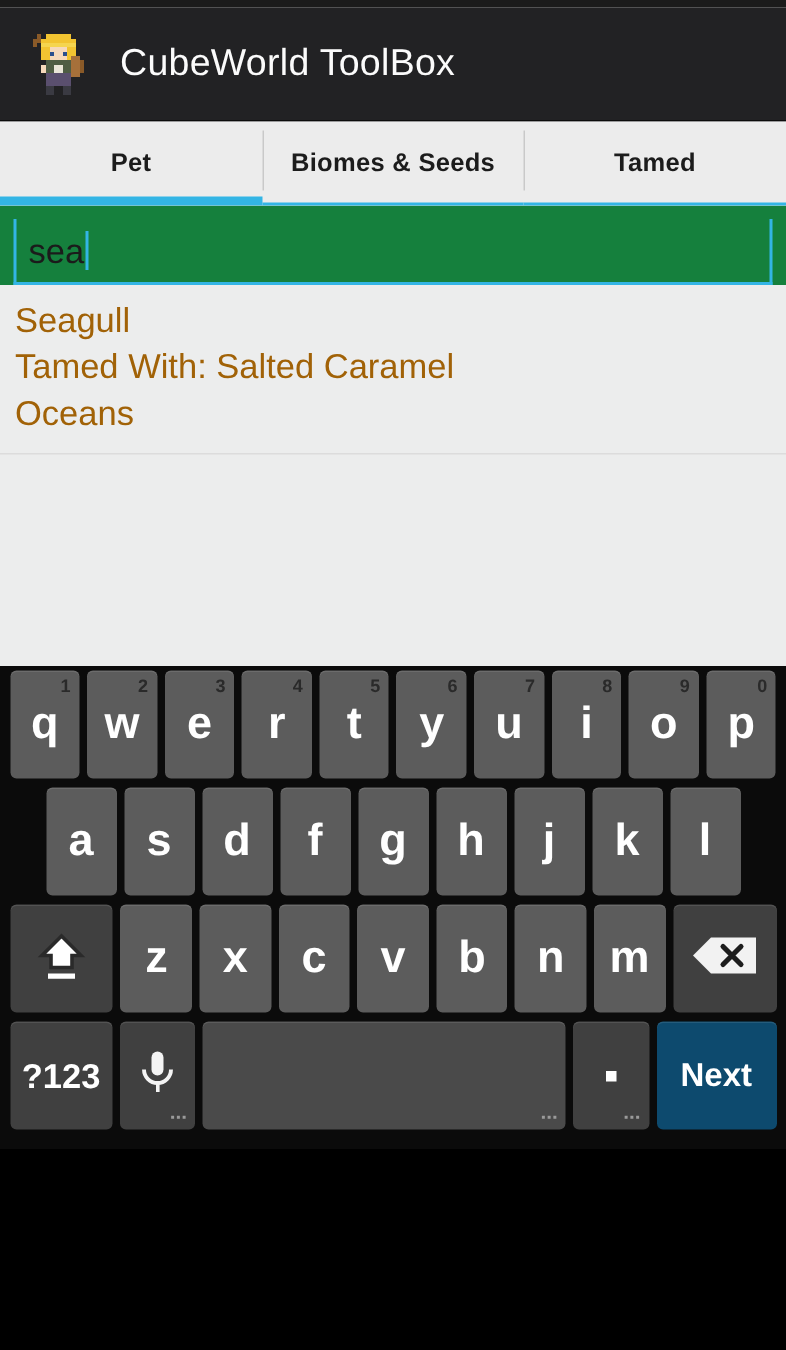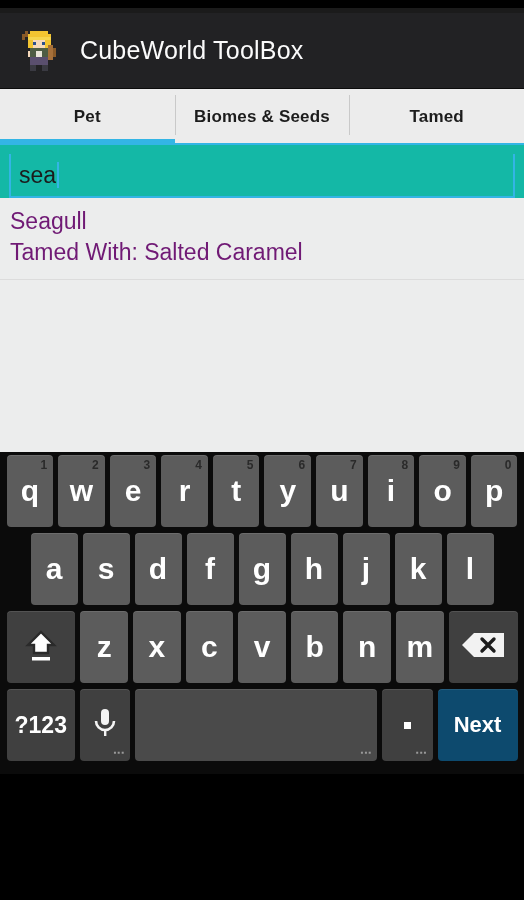--- a/index.html
+++ b/index.html
@@ -2,21 +2,21 @@
 <html><head>
 <meta charset="utf-8">
 <style>
   * { box-sizing: border-box; margin: 0; padding: 0; }
   html, body {
     width: 524px; height: 900px;
     background: #000;
     font-family: "Liberation Sans", sans-serif;
     overflow: hidden;
   }
-  #app { position: relative; width: 524px; height: 766px; background: #eceded; margin-top: 8px; }
+  #app { position: relative; width: 524px; height: 766px; background: #eceded; }
 
   
   .status-strip { height: 5px; background: #1b1b1b; }
   .titlebar {
     height: 76px; background: #222224;
     display: flex; align-items: center; padding-left: 16px;
     border-bottom: 1px solid #0c0c0c;
   }
   .app-icon { width: 46px; height: 46px; position: relative; flex: 0 0 auto; }
   .title-text {
@@ -36,41 +36,41 @@
   }
   .tab-label {
     font-size: 17px; font-weight: bold; color: #1c1c1c; letter-spacing: .2px;
   }
   .tab .ul {
     position: absolute; left: 0; right: 0; bottom: 0; height: 2px; background: #33b5e5;
   }
   .tab.active .ul { height: 6px; }
 
   
-  .search-wrap { padding: 9px 9px 0 9px; background: #14b8a6; }
+  .search-wrap { padding: 9px 9px 0 9px; background: #15803d; }
   .search-box {
     height: 44px; position: relative; display: flex; align-items: center;
     border-bottom: 2px solid #33b5e5;
     border-left: 2px solid #33b5e5; border-right: 2px solid #33b5e5;
     border-top: 0; background: transparent;
   }
   .search-box::before, .search-box::after {
     content: ""; position: absolute; top: 0; width: 2px; height: 6px; background: transparent;
   }
   .search-value {
     font-size: 23px; color: #1b1b1b; padding-left: 8px; line-height: 1;
   }
   .caret {
     width: 2px; height: 26px; background: #33b5e5; margin-left: 1px;
   }
 
   
   .results { padding: 8px 10px 6px 10px; background: #eceded; }
   .result-line {
-    font-size: 23px; color: #701a75; line-height: 31px; white-space: nowrap;
+    font-size: 23px; color: #a16207; line-height: 31px; white-space: nowrap;
   }
   .result-divider { height: 1px; background: #dcdcdc; margin-top: 5px; }
 
   
   .keyboard {
     position: absolute; left: 0; right: 0; bottom: 0; height: 322px;
     background: #0b0b0b;
     padding: 3px 2px 6px 2px;
     display: flex; flex-direction: column;
   }
@@ -168,20 +168,21 @@
   <div class="search-wrap">
     <div class="search-box">
       <span class="search-value">sea</span>
       <span class="caret"></span>
     </div>
   </div>
 
   <div class="results">
     <div class="result-line">Seagull</div>
     <div class="result-line">Tamed With: Salted Caramel</div>
+    <div class="result-line">Oceans</div>
   </div>
   <div class="result-divider"></div>
 
   <div class="keyboard">
 
     <div class="kb-row row1">
       <div class="key">
         <span class="hint">1</span>
         <span class="glyph">q</span>
       </div>

